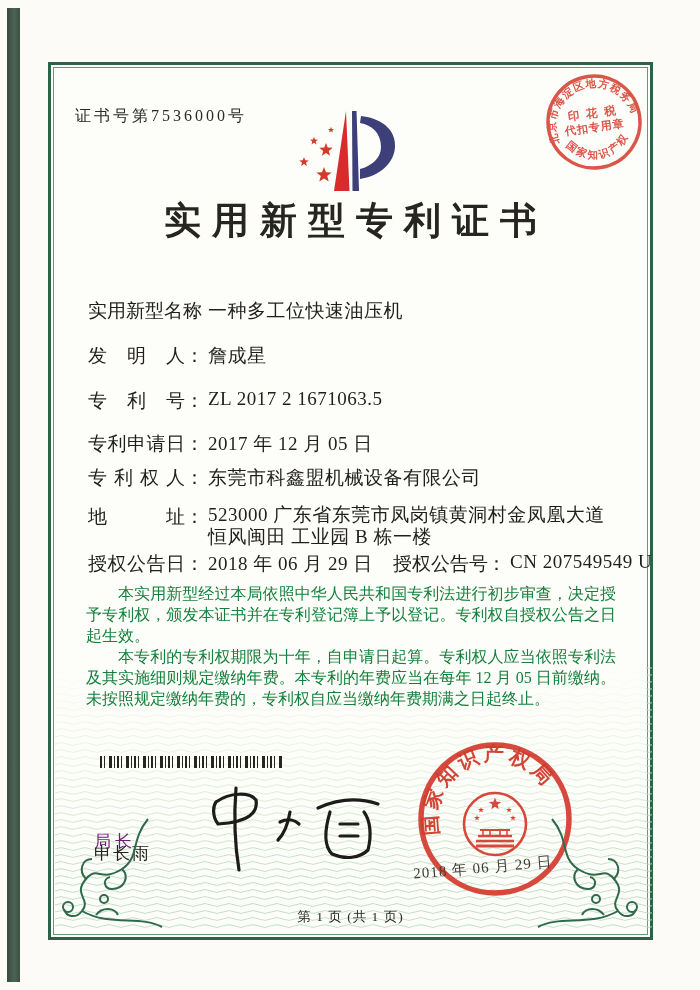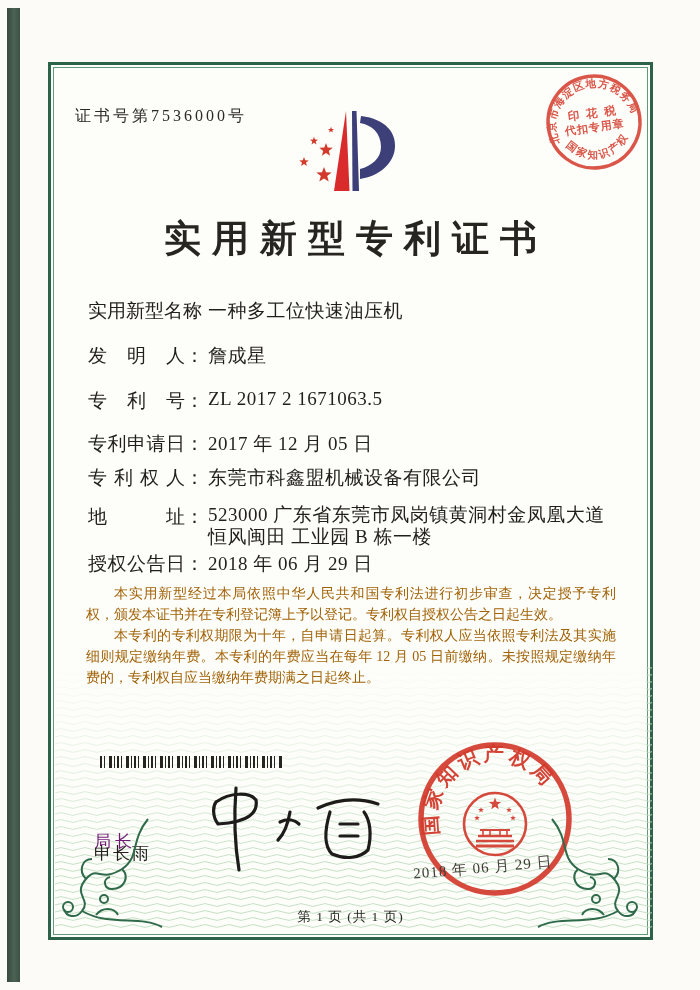--- a/index.html
+++ b/index.html
@@ -16,41 +16,41 @@
     border:3px solid #2c6247; background:#fdfdf9; }
   .frame-inner { position:absolute; left:2px; top:2px; right:2px; bottom:2px;
     border:1px solid #63997b; }
   .waves { position:absolute; left:4px; right:4px; bottom:4px; height:270px; }
   .wave-fade { position:absolute; left:4px; right:4px; bottom:4px; height:270px;
     background:linear-gradient(to bottom, #fdfdf9 0%, rgba(253,253,249,0.55) 40%, rgba(253,253,249,0) 75%); }
   .content { position:absolute; left:48px; top:62px; width:605px; height:916px; }
 
   .cert-no { position:absolute; left:27px; top:44px; font-size:16px; letter-spacing:3px; color:#2b2a26; }
   .logo { position:absolute; left:240px; top:44px; width:124px; height:100px; }
-  .cert-title { position:absolute; left:0; top:152px; width:100%; text-align:center;
+  .cert-title { position:absolute; left:0; top:134px; width:100%; text-align:center;
     font-size:37px; font-weight:700; letter-spacing:11px; color:#26251f; text-indent:11px; }
 
   .fields { position:absolute; left:40px; top:0; width:540px; }
   .frow { position:absolute; left:0; font-size:19px; color:#201f1b; white-space:nowrap; }
   .flabel { display:inline-block; width:97px; text-align:justify; text-align-last:justify; vertical-align:top; }
   .fcolon { display:inline-block; vertical-align:top; margin-right:4px; }
   .fvalue { display:inline-block; vertical-align:top; letter-spacing:0.5px; }
   .fvalue.wrap { white-space:normal; width:400px; line-height:22px; }
   .frow.r-name   { top:236px; }
   .frow.r-inv    { top:281px; }
   .frow.r-patno  { top:326px; }
   .frow.r-appd   { top:369px; }
   .frow.r-owner  { top:403px; }
   .frow.r-addr   { top:442px; }
   .frow.r-auth   { top:489px; }
   .auth-no { position:absolute; left:305px; top:0; white-space:nowrap; }
   .r-auth { width:565px; }
 
   .body-text { position:absolute; left:38px; top:521px; width:530px;
-    font-size:14px; line-height:21px; text-align:justify; color:#a16207; }
+    font-size:16px; line-height:21px; text-align:justify; color:#15803d; }
   .body-text p { text-indent:2em; margin:0; }
 
   .barcode { position:absolute; left:52px; top:694px; width:183px; height:12px;
     background:repeating-linear-gradient(90deg,
       #26251f 0 2px, transparent 2px 4px,
       #26251f 4px 5px, transparent 5px 9px,
       #26251f 9px 12px, transparent 12px 14px,
       #26251f 14px 15px, transparent 15px 17px); }
 
   .director-title { position:absolute; left:46px; top:768px; font-size:17px; letter-spacing:4px; color:#701a75; }
@@ -120,20 +120,23 @@
     <div class="frow r-owner">
       <span class="flabel">专利权人</span><span class="fcolon">：</span><span class="fvalue">东莞市科鑫盟机械设备有限公司</span>
     </div>
 
     <div class="frow r-addr">
       <span class="flabel">地址</span><span class="fcolon">：</span><span class="fvalue wrap">523000 广东省东莞市凤岗镇黄洞村金凤凰大道恒风闽田 工业园 B 栋一楼</span>
     </div>
 
     <div class="frow r-auth">
       <span class="flabel">授权公告日</span><span class="fcolon">：</span><span class="fvalue">2018 年 06 月 29 日</span>
+      <span class="auth-no">
+        <span class="flabel" style="width:94px">授权公告号</span><span class="fcolon">：</span><span class="fvalue">CN 207549549 U</span>
+      </span>
     </div>
   </div>
 
   <div class="body-text">
     <p>本实用新型经过本局依照中华人民共和国专利法进行初步审查，决定授予专利权，颁发本证书并在专利登记簿上予以登记。专利权自授权公告之日起生效。</p>
     <p>本专利的专利权期限为十年，自申请日起算。专利权人应当依照专利法及其实施细则规定缴纳年费。本专利的年费应当在每年 12 月 05 日前缴纳。未按照规定缴纳年费的，专利权自应当缴纳年费期满之日起终止。</p>
   </div>
 
   <div class="barcode"></div>
 

